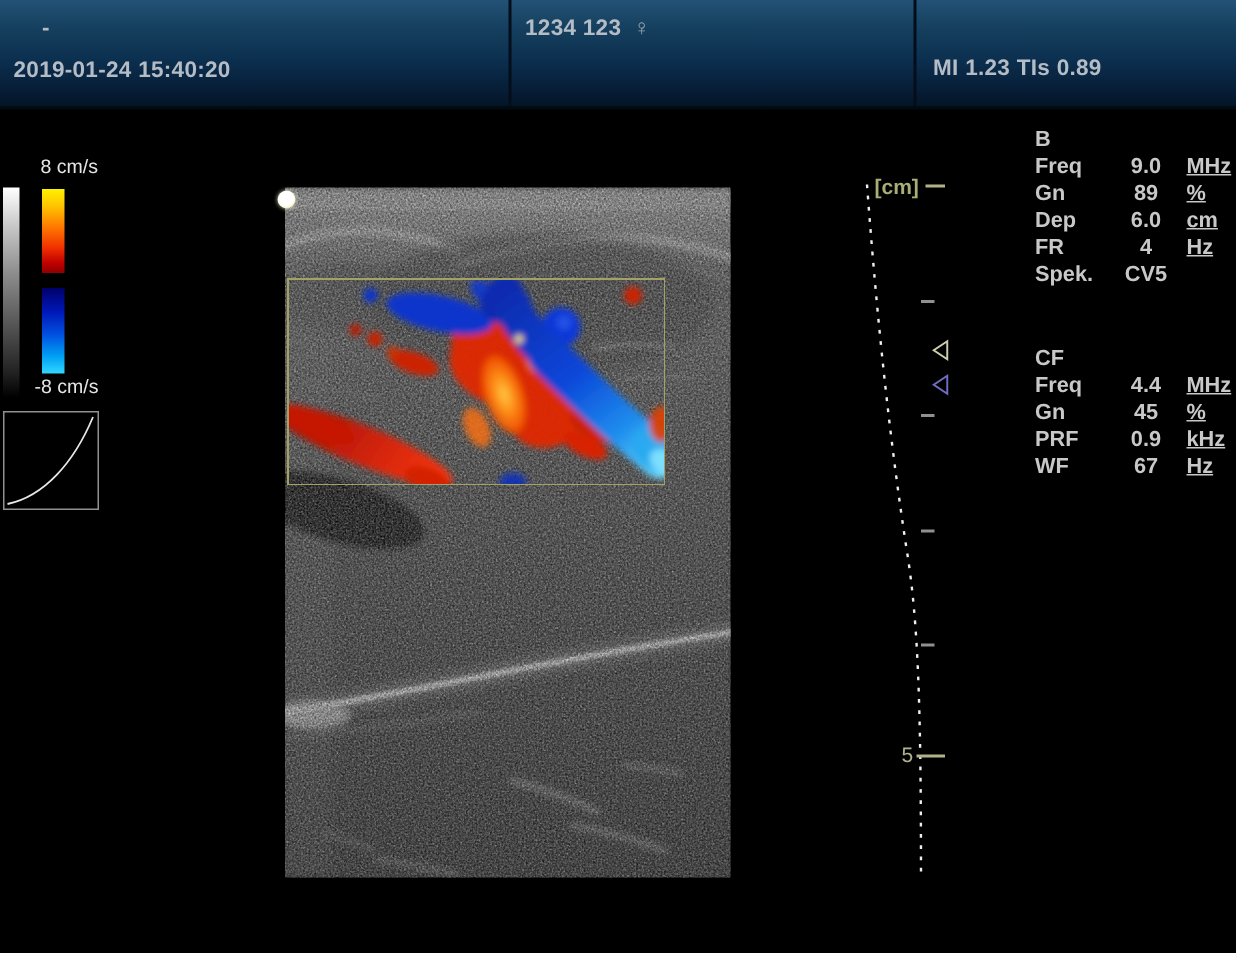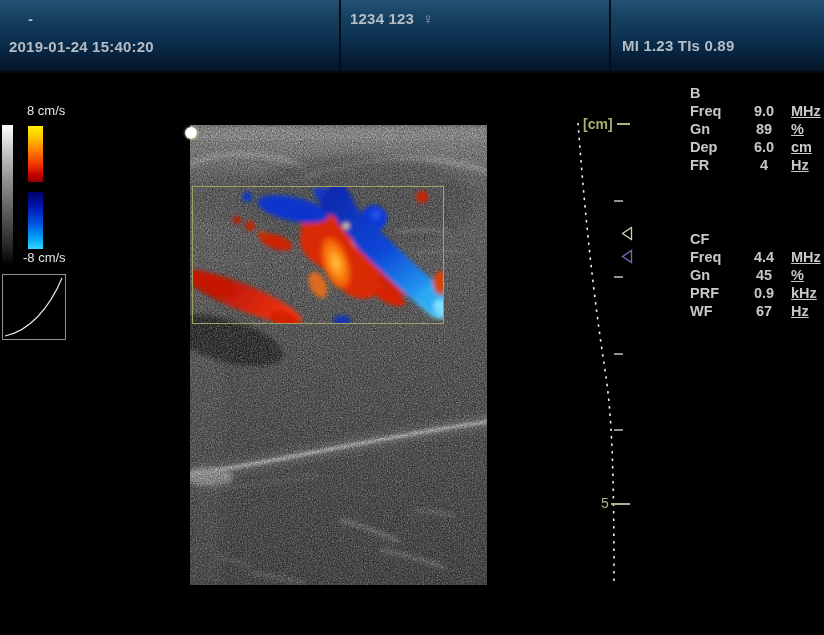--- a/index.html
+++ b/index.html
@@ -227,20 +227,25 @@
     <div class="prow">
       <span class="plabel">Dep</span>
       <span class="pval">6.0</span>
       <span class="punit">cm</span>
     </div>
     <div class="prow">
       <span class="plabel">FR</span>
       <span class="pval">4</span>
       <span class="punit">Hz</span>
     </div>
+    <div class="prow">
+      <span class="plabel">Spek.</span>
+      <span class="pval">CV5</span>
+      <span class="punit"></span>
+    </div>
   </div>
 
   <div class="panel" style="top:230px">
     <div class="prow">
       <span class="plabel">CF</span>
     </div>
     <div class="prow">
       <span class="plabel">Freq</span>
       <span class="pval">4.4</span>
       <span class="punit">MHz</span>

